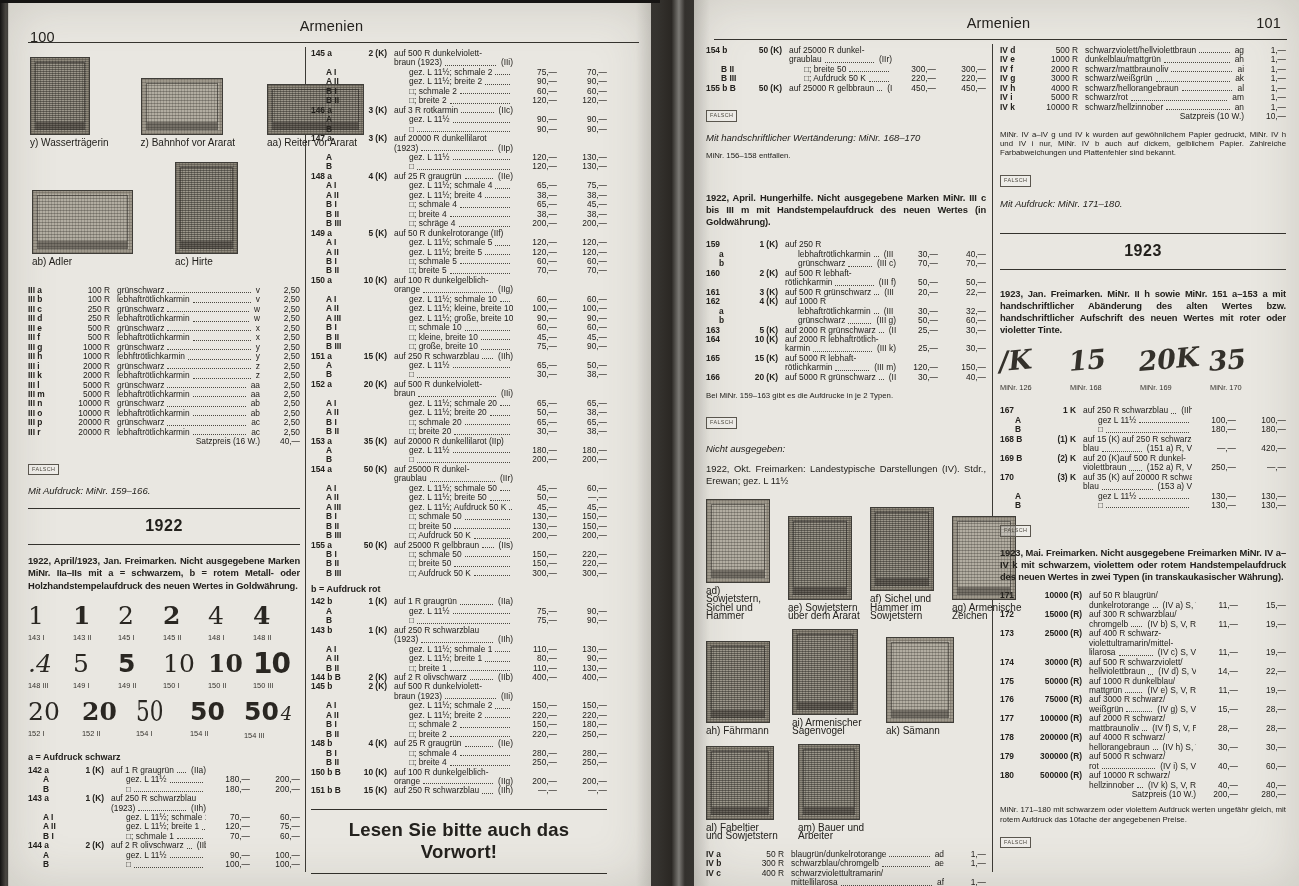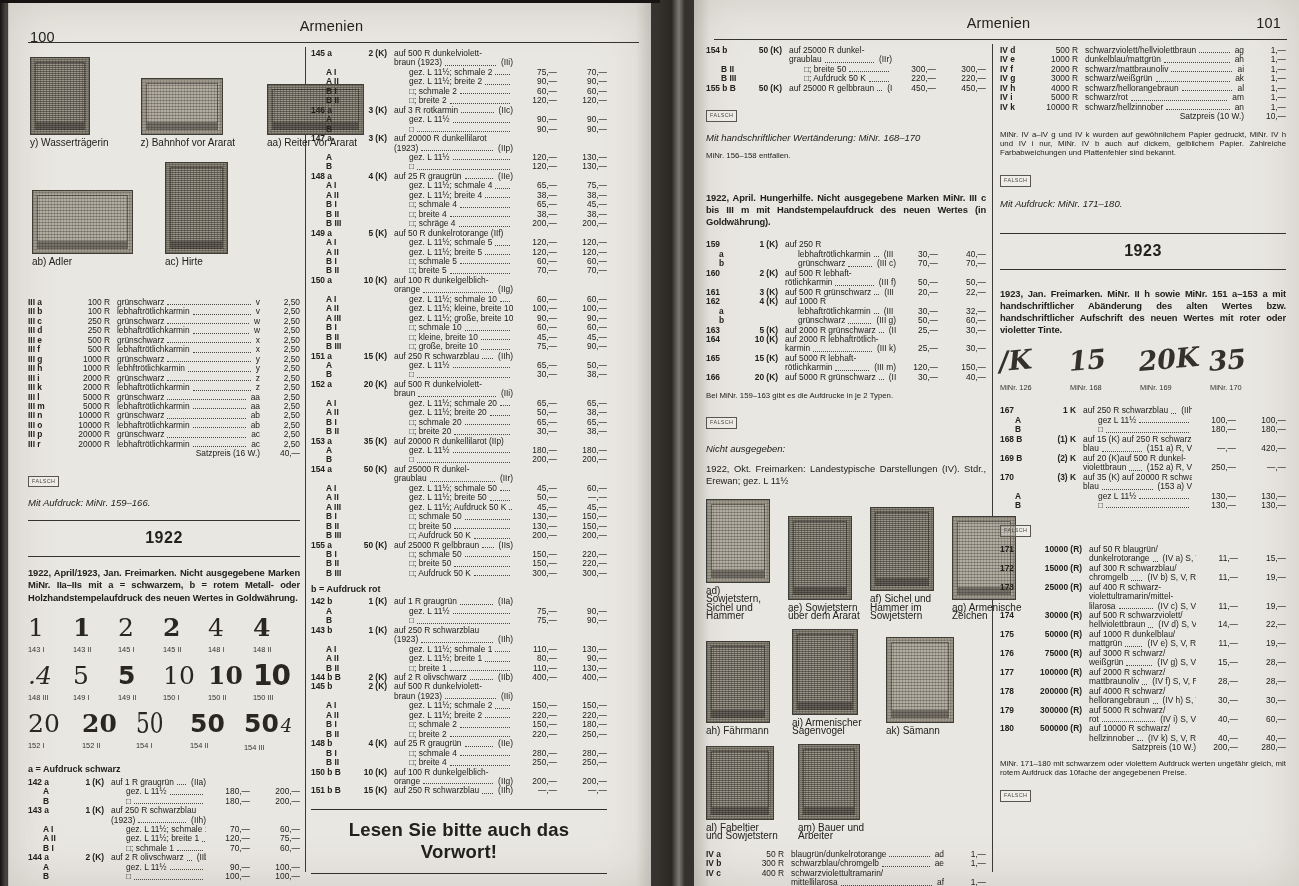--- a/index.html
+++ b/index.html
@@ -81,28 +81,28 @@
                repeating-linear-gradient(90deg,rgba(38,35,30,.20) 0 1px,transparent 1px 3px),#b2ada1;}
   .stamp::after{content:"";position:absolute;inset:4px;border:1px solid rgba(42,39,34,.55);}
   .stamp::before{content:"";position:absolute;left:5px;right:5px;bottom:5px;height:7px;background:rgba(44,41,35,.45);z-index:1;}
   .stamp.dk{background:repeating-linear-gradient(0deg,rgba(30,28,24,.45) 0 1px,transparent 1px 2px),
                repeating-linear-gradient(90deg,rgba(30,28,24,.28) 0 1px,transparent 1px 3px),#9b968a;}
   figcaption{font-size:10px;line-height:8.5px;margin-top:4px;}
   .s-y{width:58px;height:76px;} .s-z{width:80px;height:55px;} .s-aa{width:95px;height:49px;}
   .s-ab{width:99px;height:62px;} .s-ac{width:61px;height:90px;}
   .s-r1{width:62px;height:82px;} .s-r2a{width:62px;height:80px;} .s-r2b{width:64px;height:84px;} .s-r2c{width:66px;height:84px;}
   .s-r3a{width:66px;height:72px;} .s-r3b{width:60px;height:74px;} .s-r3c{width:92px;height:70px;}
-  .stamps-l1{gap:32px;margin-left:2px;} .stamps-l2{gap:32px;margin-left:4px;}
+  .stamps-l1{gap:32px;margin-left:2px;} .stamps-l2{gap:42px;margin-left:4px;}
   .stamps-r1{gap:10px;} .stamps-r2{gap:22px;} .stamps-r3{gap:20px;}
   .stamps-r1 figcaption,.stamps-r2 figcaption,.stamps-r3 figcaption{max-width:72px;}
   .stampfig.wide figcaption{max-width:94px;}
 
   .mt4{margin-top:4px;}.mt6{margin-top:6px;}.mt8{margin-top:8px;}.mt9{margin-top:9px;}.mt10{margin-top:10px;}
   .mt11{margin-top:11px;}.mt12{margin-top:12px;}.mt13{margin-top:13px;}.mt14{margin-top:14px;}
-  .mt18{margin-top:18px;}.mt20{margin-top:32px;}.mt24{margin-top:24px;}.mt32{margin-top:32px;}
+  .mt18{margin-top:18px;}.mt20{margin-top:20px;}.mt24{margin-top:24px;}.mt32{margin-top:32px;}
   .mb3{margin-bottom:3px;}
 </style>
 </head>
 <body>
 
 <div class="spread">
 
   <div class="page pleft">
     <div class="phead">
       <span class="pnum-l">100</span>
@@ -1806,20 +1806,21 @@
             <span class="c-val"></span>
             <span class="c-desc">
               <span class="dtext">□</span>
               <span class="leader"></span>
             </span>
             <span class="c-p1">130,—</span>
             <span class="c-p2">130,—</span>
           </div>
         </div>
       <div class="mt8"><span class="falsch">FALSCH</span></div>
+      <p class="intro mt10">1923, Mai. Freimarken. Nicht ausgegebene Freimarken MiNr. IV a–IV k mit schwarzem, violettem oder rotem Handstempelaufdruck des neuen Wertes in zwei Typen (in transkaukasischer Währung).</p>
       <div class="cat cat-wide mt8">
           <div class="crow">
             <span class="c-left">171</span>
             <span class="c-val">10000 (R)</span>
             <span class="c-desc">
               <span class="dtext">auf 50 R blaugrün/</span>
             </span>
             <span class="c-p1"></span>
             <span class="c-p2"></span>
           </div>

